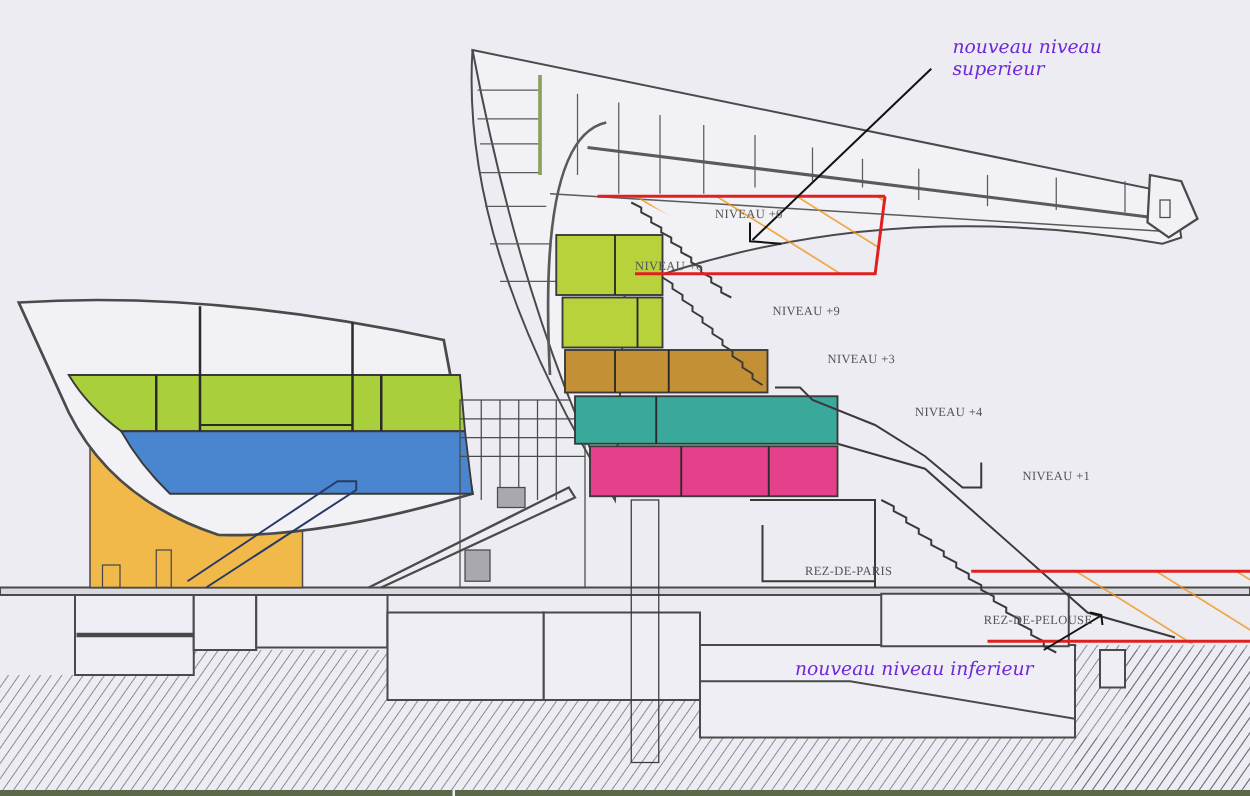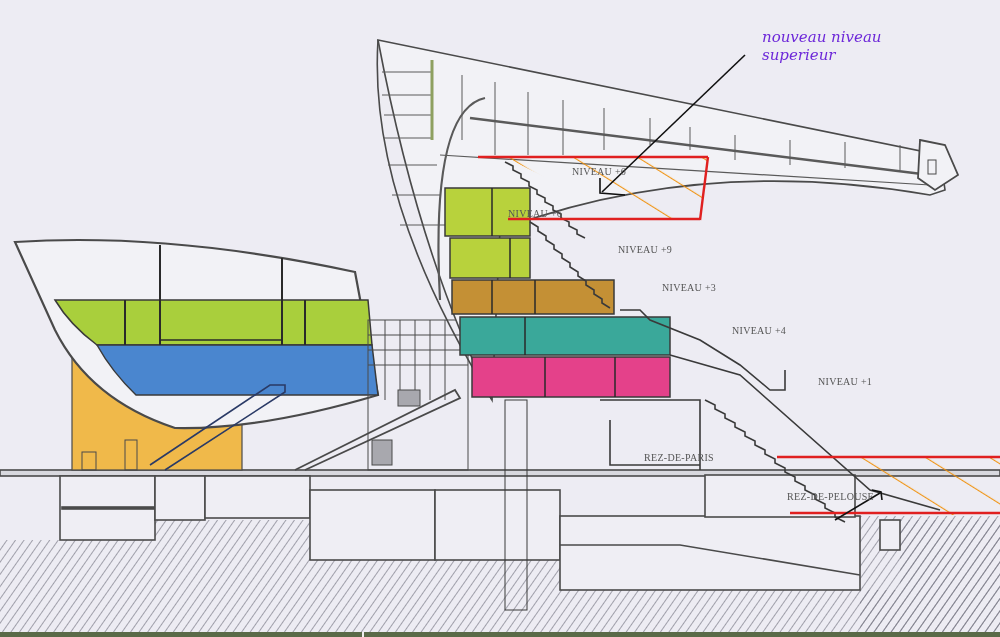--- a/index.html
+++ b/index.html
@@ -158,17 +158,18 @@
 <div class="lbl" style="left:508px;top:208px;">NIVEAU +6</div>
 <div class="lbl" style="left:618px;top:244px;">NIVEAU +9</div>
 <div class="lbl" style="left:662px;top:282px;">NIVEAU +3</div>
 <div class="lbl" style="left:732px;top:325px;">NIVEAU +4</div>
 <div class="lbl" style="left:802px;top:376px;margin-left:16px;">NIVEAU +1</div>
 <div class="lbl" style="left:644px;top:452px;">REZ-DE-PARIS</div>
 <div class="lbl" style="left:757px;top:491px;margin-left:30px;">REZ-DE-PELOUSE</div>
 
 <div class="hand" style="left:762px;top:28px;">nouveau niveau</div>
 <div class="hand" style="left:762px;top:46px;">superieur</div>
+<div class="hand" style="left:636px;top:526px;">nouveau niveau inferieur</div>
 
 <div class="bottombar">
       <div class="split"></div>
     </div>
 </div>
 
 </body></html>

